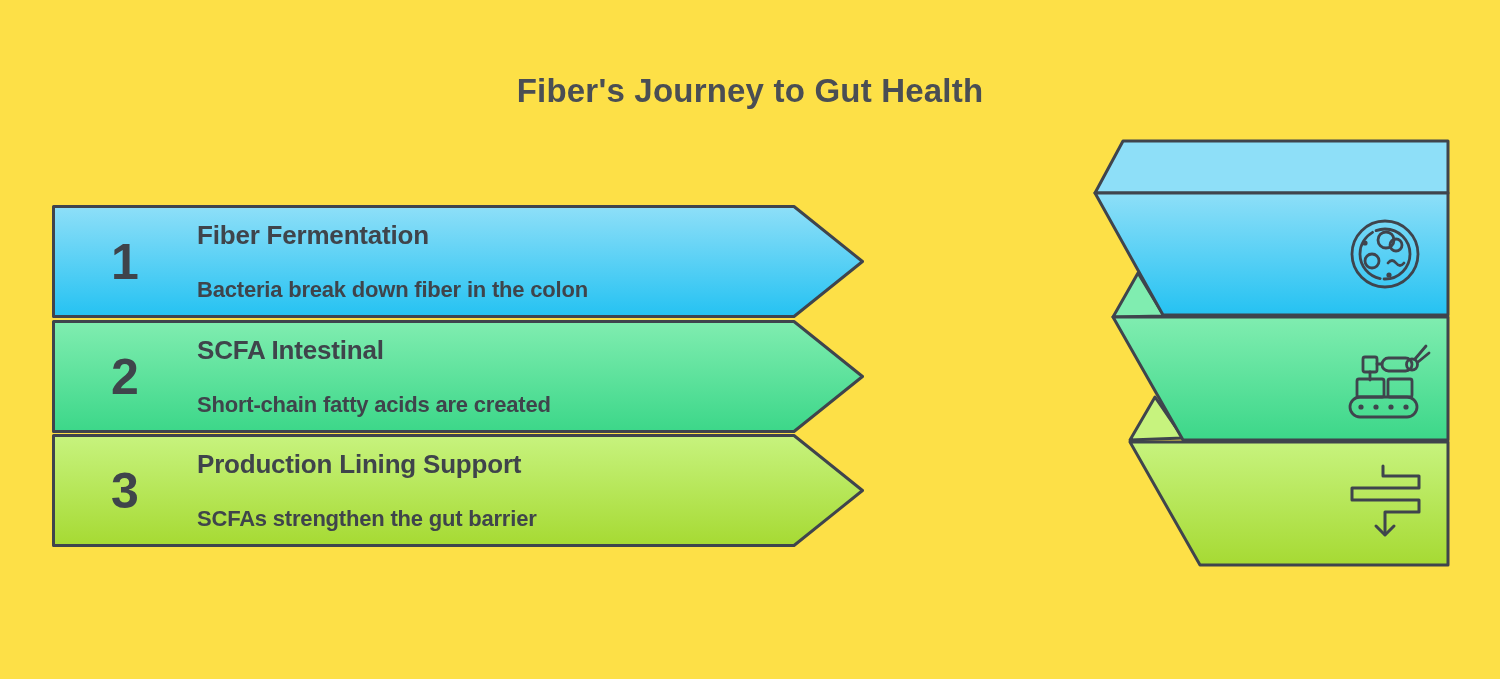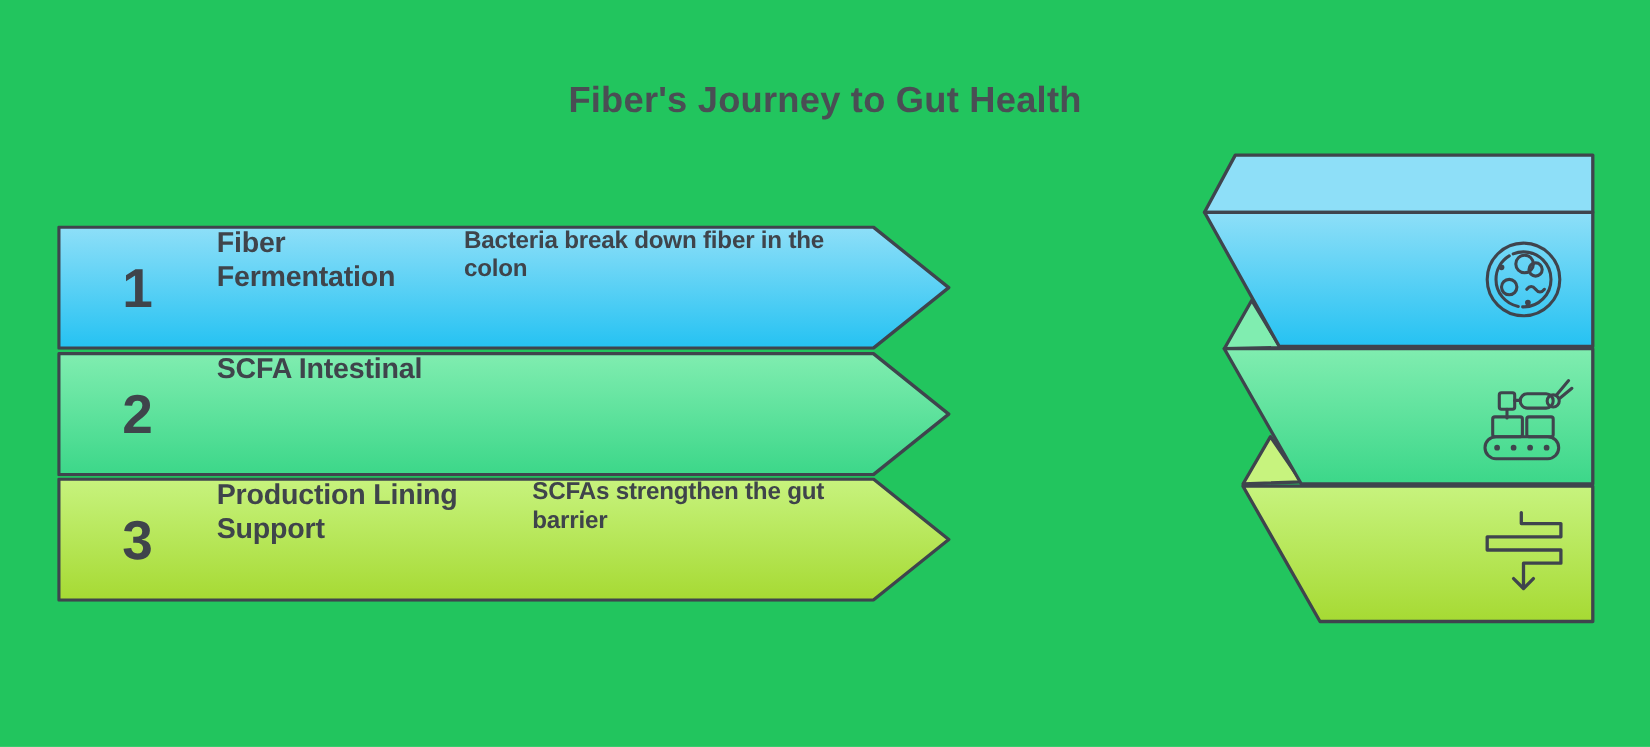--- a/index.html
+++ b/index.html
@@ -1,34 +1,34 @@
 <!DOCTYPE html>
 <html><head>
 <meta charset="utf-8">
 <style>
   html,body{margin:0;padding:0;background:#fff;}
   #canvas{
-    position:relative;width:1500px;height:679px;background:#22c55e;overflow:hidden;
+    position:relative;width:1500px;height:679px;background:#fde047;overflow:hidden;
     font-family:"Liberation Sans","DejaVu Sans",sans-serif;
     --outline:#3f444d;--text-dark:#3f444b;
   }
   .main-title{
     position:absolute;top:72px;left:0;width:100%;text-align:center;
     font-size:33px;font-weight:700;color:#4a4e54;letter-spacing:0.2px;
   }
   .banner{position:absolute;left:52px;width:814px;height:113px;}
   .banner svg{position:absolute;left:0;top:0;}
   .banner .num{
     position:absolute;left:36px;top:0;width:74px;height:100%;
     display:flex;align-items:center;justify-content:center;
     font-size:50px;font-weight:700;color:var(--text-dark);
   }
   .banner .txt{
     position:absolute;left:145px;top:0;height:100%;width:560px;
-    display:flex;flex-direction:row;gap:26px;
+    display:flex;flex-direction:column;justify-content:center;gap:26px;
   }
   .step-title{font-size:26px;font-weight:700;color:var(--text-dark);letter-spacing:-0.2px;}
   .step-desc{font-size:22px;font-weight:700;color:var(--text-dark);letter-spacing:-0.2px;}
   .right-graphic{position:absolute;left:1085px;top:135px;}
   .oln{stroke:var(--outline);}
 </style>
 </head>
 <body>
 
 <div id="canvas" style="--outline: #3f444d; --text-dark: #3f444b;">
@@ -58,20 +58,21 @@
         <linearGradient id="bg2" x1="0" y1="0" x2="0" y2="1">
           <stop offset="0" stop-color="#80edb0"></stop>
           <stop offset="1" stop-color="#3cd789"></stop>
         </linearGradient>
       </defs>
       <polygon class="oln" points="1.5,1.5 742,1.5 810.5,56.5 742,111.5 1.5,111.5" fill="url(#bg2)" stroke-width="3" stroke-linejoin="round"></polygon>
     </svg>
     <div class="num">2</div>
     <div class="txt">
       <div class="step-title">SCFA Intestinal</div>
+      <div class="step-desc">Short-chain fatty acids are created</div>
     </div>
   </div>
 
   <div class="banner" style="top:434px;">
     <svg width="814" height="113" viewBox="0 0 814 113">
       <defs>
         <linearGradient id="bg3" x1="0" y1="0" x2="0" y2="1">
           <stop offset="0" stop-color="#c7f37e"></stop>
           <stop offset="1" stop-color="#a6da33"></stop>
         </linearGradient>

